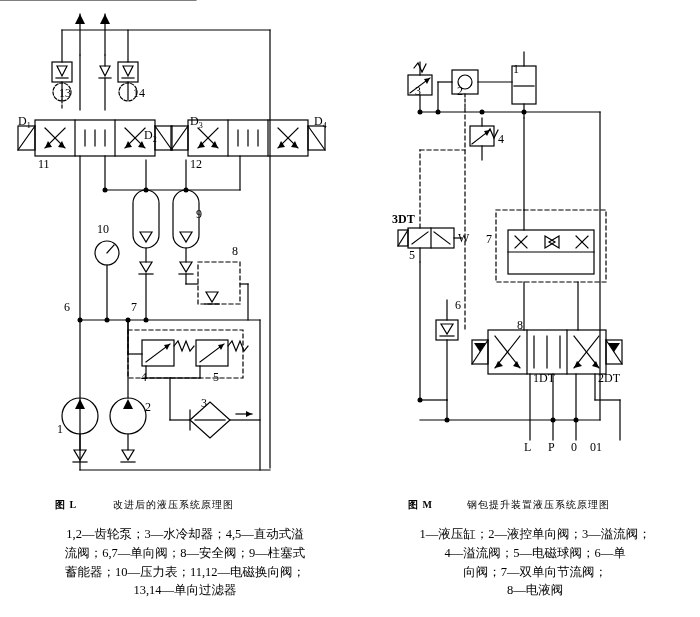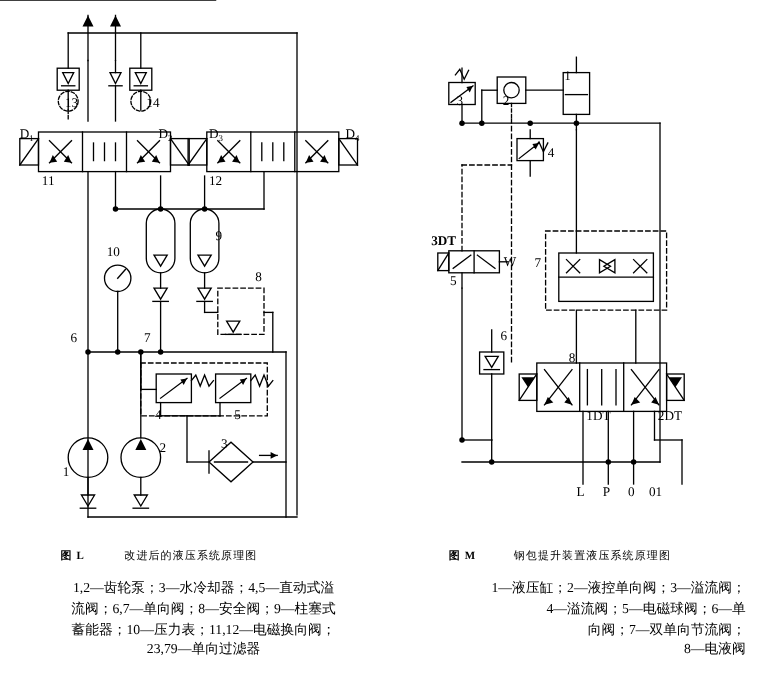--- a/index.html
+++ b/index.html
@@ -277,21 +277,21 @@
     <circle cx="447" cy="420" r="2.5" fill="#000" stroke="none"></circle>
     <circle cx="420" cy="400" r="2.5" fill="#000" stroke="none"></circle>
     <circle cx="553" cy="420" r="2.5" fill="#000" stroke="none"></circle>
     <circle cx="576" cy="420" r="2.5" fill="#000" stroke="none"></circle>
   </g>
 </svg>
 
 <div class="lbl" style="left:59px;top:86px;">13</div>
 <div class="lbl" style="left:133px;top:86px;">14</div>
 <div class="lbl" style="left:18px;top:114px;text-align:right;">D<span class="sub">1</span></div>
-<div class="lbl" style="left:144px;top:114px;">D<span class="sub">2</span></div>
+<div class="lbl" style="left:144px;top:128px;">D<span class="sub">2</span></div>
 <div class="lbl" style="left:190px;top:114px;">D<span class="sub">3</span></div>
 <div class="lbl" style="left:314px;top:114px;">D<span class="sub">4</span></div>
 <div class="lbl" style="left:38px;top:157px;">11</div>
 <div class="lbl" style="left:190px;top:157px;">12</div>
 <div class="lbl" style="left:97px;top:222px;">10</div>
 <div class="lbl" style="left:196px;top:207px;">9</div>
 <div class="lbl" style="left:232px;top:244px;">8</div>
 <div class="lbl" style="left:64px;top:300px;">6</div>
 <div class="lbl" style="left:131px;top:300px;">7</div>
 <div class="lbl" style="left:141px;top:370px;">4</div>
@@ -320,23 +320,23 @@
 <div class="title" style="left:55px;top:498px;">图 L</div>
 <div class="title" style="left:113px;top:498px;font-weight:normal;">改进后的液压系统原理图</div>
 
 <div class="title" style="left:408px;top:498px;text-align:center;">图 M</div>
 <div class="title" style="left:467px;top:498px;font-weight:normal;">钢包提升装置液压系统原理图</div>
 
 <div class="legend" style="left:20px;top:525px;width:330px;">
   <div>1,2—齿轮泵；3—水冷却器；4,5—直动式溢</div>
   <div>流阀；6,7—单向阀；8—安全阀；9—柱塞式</div>
   <div>蓄能器；10—压力表；11,12—电磁换向阀；</div>
-  <div>23,79—单向过滤器</div>
+  <div>13,14—单向过滤器</div>
 </div>
 
-<div class="legend" style="left:368px;top:525px;width:310px;text-align:right;">
+<div class="legend" style="left:380px;top:525px;width:310px;">
   <div>1—液压缸；2—液控单向阀；3—溢流阀；</div>
   <div>4—溢流阀；5—电磁球阀；6—单</div>
   <div>向阀；7—双单向节流阀；</div>
   <div>8—电液阀</div>
 </div>
 
 </div>
 
 </body></html>

